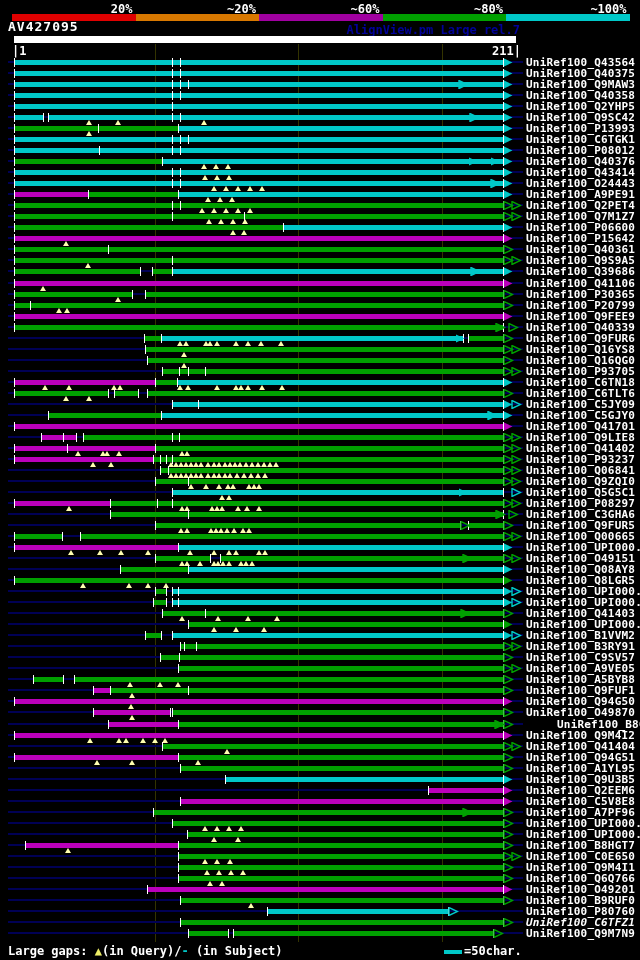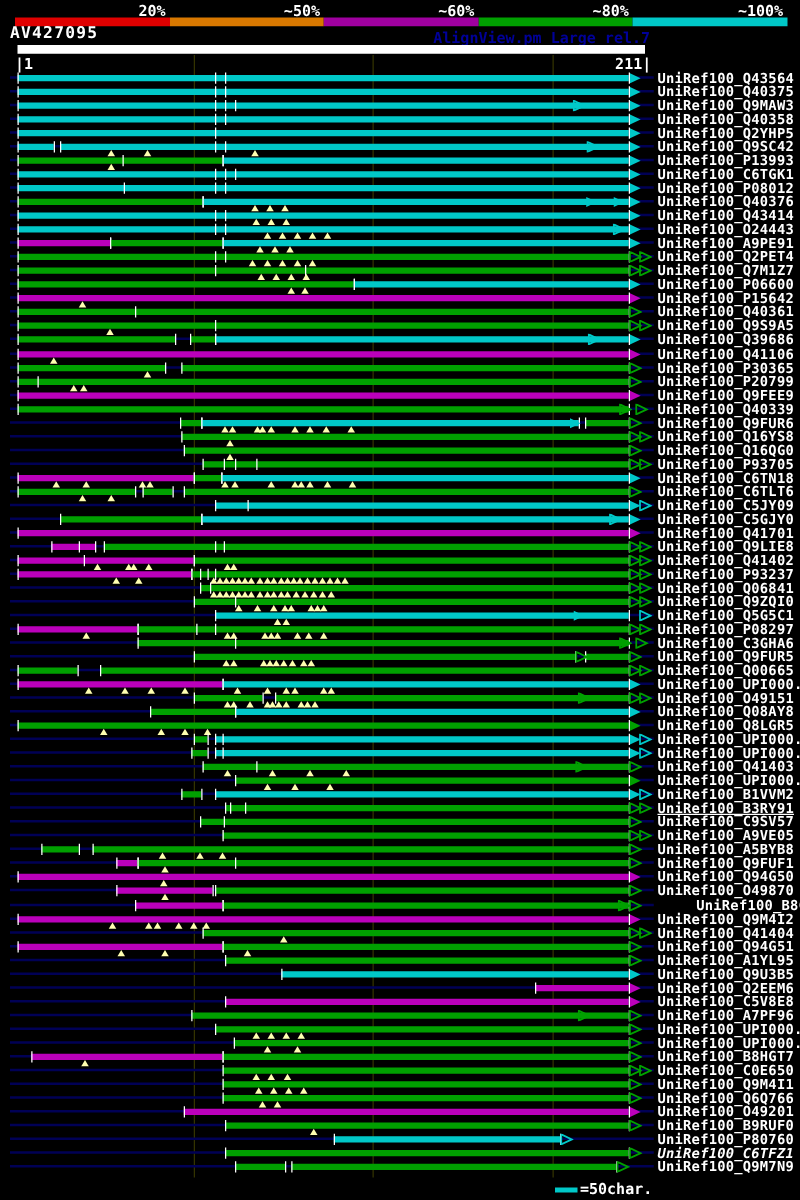--- a/index.html
+++ b/index.html
@@ -29,21 +29,21 @@
   #scaletext{position:absolute;left:464px;top:944px;color:#fff;font-size:12px;font-weight:bold;white-space:pre;}
 </style>
 </head>
 <body>
 
 <div id="screen">
   <div id="identity-key">
       <div class="keyseg" style="left: 12px; width: 123.5px; background: rgb(224, 0, 0);"></div>
       <div class="keylabel" style="left: 12px; width: 120.5px;">20%</div>
       <div class="keyseg" style="left: 135.5px; width: 123.5px; background: rgb(216, 120, 0);"></div>
-      <div class="keylabel" style="left: 135.5px; width: 120.5px;">~50%</div>
+      <div class="keylabel" style="left: 135.5px; width: 120.5px;">~20%</div>
       <div class="keyseg" style="left: 259px; width: 123.5px; background: rgb(160, 0, 160);"></div>
       <div class="keylabel" style="left: 259px; width: 120.5px;">~60%</div>
       <div class="keyseg" style="left: 382.5px; width: 123.5px; background: rgb(0, 160, 0);"></div>
       <div class="keylabel" style="left: 382.5px; width: 120.5px;">~80%</div>
       <div class="keyseg" style="left: 506px; width: 123.5px; background: rgb(0, 200, 200);"></div>
       <div class="keylabel" style="left: 506px; width: 120.5px;">~100%</div>
     </div>
   <div id="title">AV427095</div>
   <div id="watermark">AlignView.pm Large rel.7</div>
   <div id="querybar"></div>
@@ -979,21 +979,21 @@
         <div class="tick" style="left: 180px; top: 1px;"></div>
         <div class="tick" style="left: 503px; top: 1px;"></div>
         <div class="tick" style="left: 184px; top: 1px;"></div>
         <div class="tick" style="left: 196px; top: 1px;"></div>
         <svg width="11" height="9" style="position: absolute; left: 503px; top: 1px;">
           <polygon points="1,0.5 9.5,4.5 1,8.5" fill="none" stroke="#00a000" stroke-width="1.4"></polygon>
         </svg>
         <svg width="11" height="9" style="position: absolute; left: 511px; top: 1px;">
           <polygon points="1,0.5 9.5,4.5 1,8.5" fill="none" stroke="#00a000" stroke-width="1.4"></polygon>
         </svg>
-        <div class="hitlabel" style="top: 0px; text-decoration: underline;">UniRef100_B3RY91</div>
+        <div class="hitlabel" style="top: 0px;">UniRef100_B3RY91</div>
       </div>
       <div class="row" style="top: 652px;">
         <div class="baseline" style="left: 8px; width: 515px; top: 4px;"></div>
         <div class="seg" style="left: 160px; width: 343px; top: 3px; background: rgb(0, 160, 0);"></div>
         <div class="tick" style="left: 160px; top: 1px;"></div>
         <div class="tick" style="left: 503px; top: 1px;"></div>
         <div class="tick" style="left: 179px; top: 1px;"></div>
         <svg width="11" height="9" style="position: absolute; left: 503px; top: 1px;">
           <polygon points="1,0.5 9.5,4.5 1,8.5" fill="none" stroke="#00a000" stroke-width="1.4"></polygon>
         </svg>
@@ -1313,15 +1313,16 @@
         <div class="tick" style="left: 228px; top: 1px;"></div>
         <div class="seg" style="left: 233px; width: 260px; top: 3px; background: rgb(0, 160, 0);"></div>
         <div class="tick" style="left: 233px; top: 1px;"></div>
         <div class="tick" style="left: 493px; top: 1px;"></div>
         <svg width="11" height="9" style="position: absolute; left: 493px; top: 1px;">
           <polygon points="1,0.5 9.5,4.5 1,8.5" fill="none" stroke="#00a000" stroke-width="1.4"></polygon>
         </svg>
         <div class="hitlabel" style="top: 0px;">UniRef100_Q9M7N9</div>
       </div>
     </div>
+  <div id="legend"><span>Large gaps: </span><span class="gapglyph">▲</span><span>(in Query)/</span><span class="subjglyph">- </span><span>(in Subject)</span></div>
   <div id="scalebar"></div>
   <div id="scaletext">=50char.</div>
 </div>
 
 </body></html>

